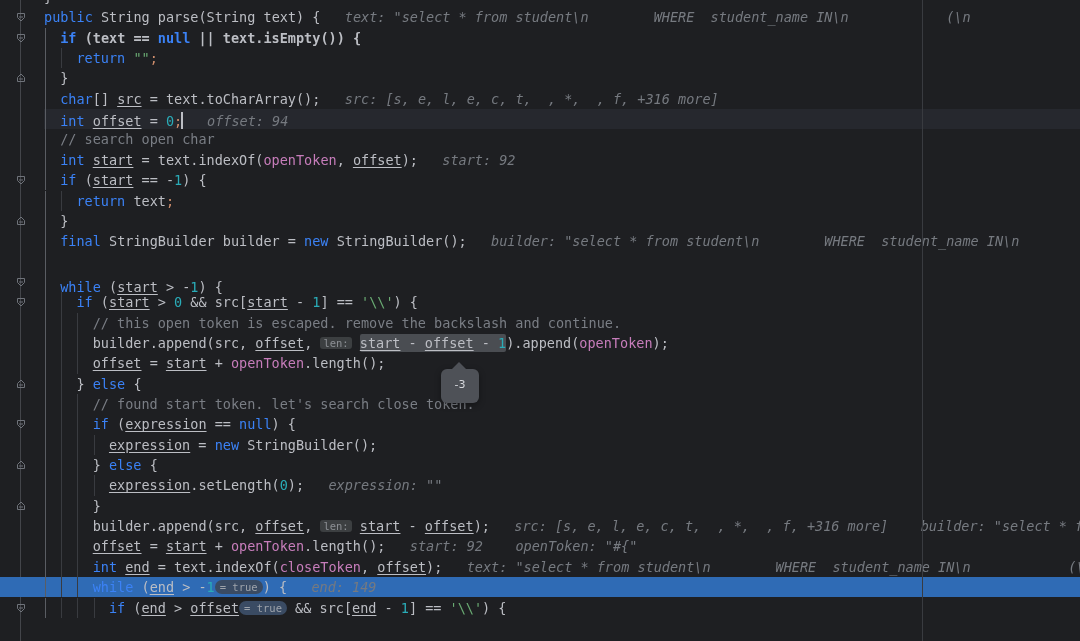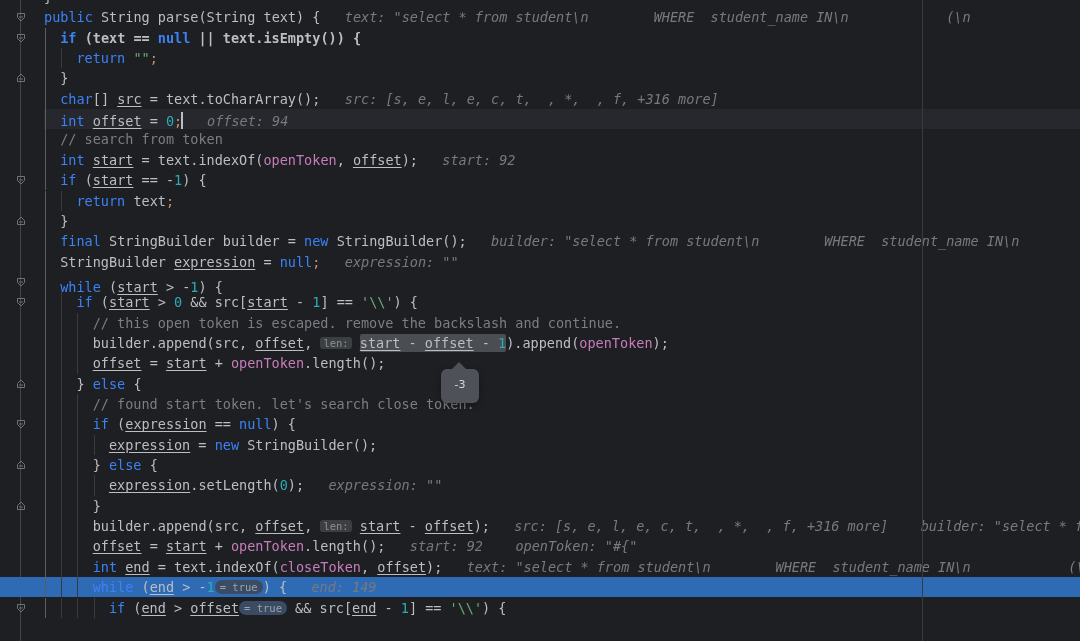--- a/index.html
+++ b/index.html
@@ -134,34 +134,33 @@
       <div class="guide" style="left: 61.24px; top: 48.05px; height: 20.35px;"></div>
       <div class="row" style="top: 48.05px;"><span class="txt" style="left: 76.48px;"><span class="kw">return </span><span class="str">""</span><span class="semi">;</span></span></div>
       <div class="guide hi" style="left: 45px; top: 68.4px; height: 20.35px;"></div>
       <div class="row" style="top: 68.4px;"><span class="txt" style="left: 60.24px;"><span class="sep">}</span></span></div>
       <div class="guide hi" style="left: 45px; top: 88.75px; height: 20.35px;"></div>
       <div class="row" style="top: 88.75px;"><span class="txt" style="left: 60.24px;"><span class="kw">char</span><span class="sep">[] </span><span class="loc">src</span><span class="op"> = </span><span class="var">text</span><span class="sep">.</span><span class="fn">toCharArray</span><span class="sep">();</span><span>   </span><span class="hint">src: [s, e, l, e, c, t,  , *,  , f, +316 more]</span></span></div>
       <div class="caret-line" style="top: 109.1px;"></div>
       <div class="guide hi" style="left: 45px; top: 109.1px; height: 20.35px;"></div>
       <div class="row" style="top: 109.1px;"><span class="txt" style="left: 60.24px;"><span class="kw">int </span><span class="loc">offset</span><span class="op"> = </span><span class="num">0</span><span class="semi">;</span><span class="caret" style="position: relative; display: inline-block; top: 3px; margin-left: -1px;"></span><span>   </span><span class="hint">offset: 94</span></span></div>
       <div class="guide hi" style="left: 45px; top: 129.45px; height: 20.35px;"></div>
-      <div class="row" style="top: 129.45px;"><span class="txt" style="left: 60.24px;"><span class="cmt">// search from token</span></span></div>
+      <div class="row" style="top: 129.45px;"><span class="txt" style="left: 60.24px;"><span class="cmt">// search open char</span></span></div>
       <div class="guide hi" style="left: 45px; top: 149.8px; height: 20.35px;"></div>
       <div class="row" style="top: 149.8px;"><span class="txt" style="left: 60.24px;"><span class="kw">int </span><span class="loc">start</span><span class="op"> = </span><span class="var">text</span><span class="sep">.</span><span class="fn">indexOf</span><span class="sep">(</span><span class="fld">openToken</span><span class="sep">, </span><span class="loc">offset</span><span class="sep">);</span><span>   </span><span class="hint">start: 92</span></span></div>
       <div class="guide hi" style="left: 45px; top: 170.15px; height: 20.35px;"></div>
       <div class="row" style="top: 170.15px;"><span class="txt" style="left: 60.24px;"><span class="kw">if </span><span class="sep">(</span><span class="loc">start</span><span class="op"> == </span><span class="op">-</span><span class="num">1</span><span class="sep">) {</span></span></div>
       <div class="guide hi" style="left: 45px; top: 190.5px; height: 20.35px;"></div>
       <div class="guide" style="left: 61.24px; top: 190.5px; height: 20.35px;"></div>
       <div class="row" style="top: 190.5px;"><span class="txt" style="left: 76.48px;"><span class="kw">return </span><span class="var">text</span><span class="semi">;</span></span></div>
       <div class="guide hi" style="left: 45px; top: 210.85px; height: 20.35px;"></div>
       <div class="row" style="top: 210.85px;"><span class="txt" style="left: 60.24px;"><span class="sep">}</span></span></div>
       <div class="guide hi" style="left: 45px; top: 231.2px; height: 20.35px;"></div>
       <div class="row" style="top: 231.2px;"><span class="txt" style="left: 60.24px;"><span class="kw">final </span><span class="typ">StringBuilder </span><span class="var">builder</span><span class="op"> = </span><span class="kw">new </span><span class="typ">StringBuilder</span><span class="sep">();</span><span>   </span><span class="hint">builder: "select * from student\n        WHERE  student_name IN\n            (</span></span></div>
       <div class="guide hi" style="left: 45px; top: 251.55px; height: 20.35px;"></div>
-      <div class="row" style="top: 251.55px;"><span class="txt" style="left: 60.24px;"><span class="typ">StringBuilder </span><span class="loc">expression</span><span class="op"> = </span><span class="kw">null</span><span class="semi">;</span><span>   </span><span class="hint">expression: ""</span></span></div>
       <div class="guide hi" style="left: 45px; top: 271.9px; height: 20.35px;"></div>
       <div class="row" style="top: 277px;"><span class="txt" style="left: 60.24px;"><span class="kw">while </span><span class="sep">(</span><span class="loc">start</span><span class="op"> &gt; </span><span class="op">-</span><span class="num">1</span><span class="sep">) {</span></span></div>
       <div class="guide hi" style="left: 45px; top: 292.25px; height: 20.35px;"></div>
       <div class="guide" style="left: 61.24px; top: 292.25px; height: 20.35px;"></div>
       <div class="row" style="top: 292.25px;"><span class="txt" style="left: 76.48px;"><span class="kw">if </span><span class="sep">(</span><span class="loc">start</span><span class="op"> &gt; </span><span class="num">0</span><span class="op"> &amp;&amp; </span><span class="var">src</span><span class="sep">[</span><span class="loc">start</span><span class="op"> - </span><span class="num">1</span><span class="op">] == </span><span class="str">'\\'</span><span class="sep">) {</span></span></div>
       <div class="guide hi" style="left: 45px; top: 312.6px; height: 20.35px;"></div>
       <div class="guide" style="left: 61.24px; top: 312.6px; height: 20.35px;"></div>
       <div class="guide" style="left: 77.48px; top: 312.6px; height: 20.35px;"></div>
       <div class="row" style="top: 312.6px;"><span class="txt" style="left: 92.72px;"><span class="cmt">// this open token is escaped. remove the backslash and continue.</span></span></div>
       <div class="guide hi" style="left: 45px; top: 332.95px; height: 20.35px;"></div>

